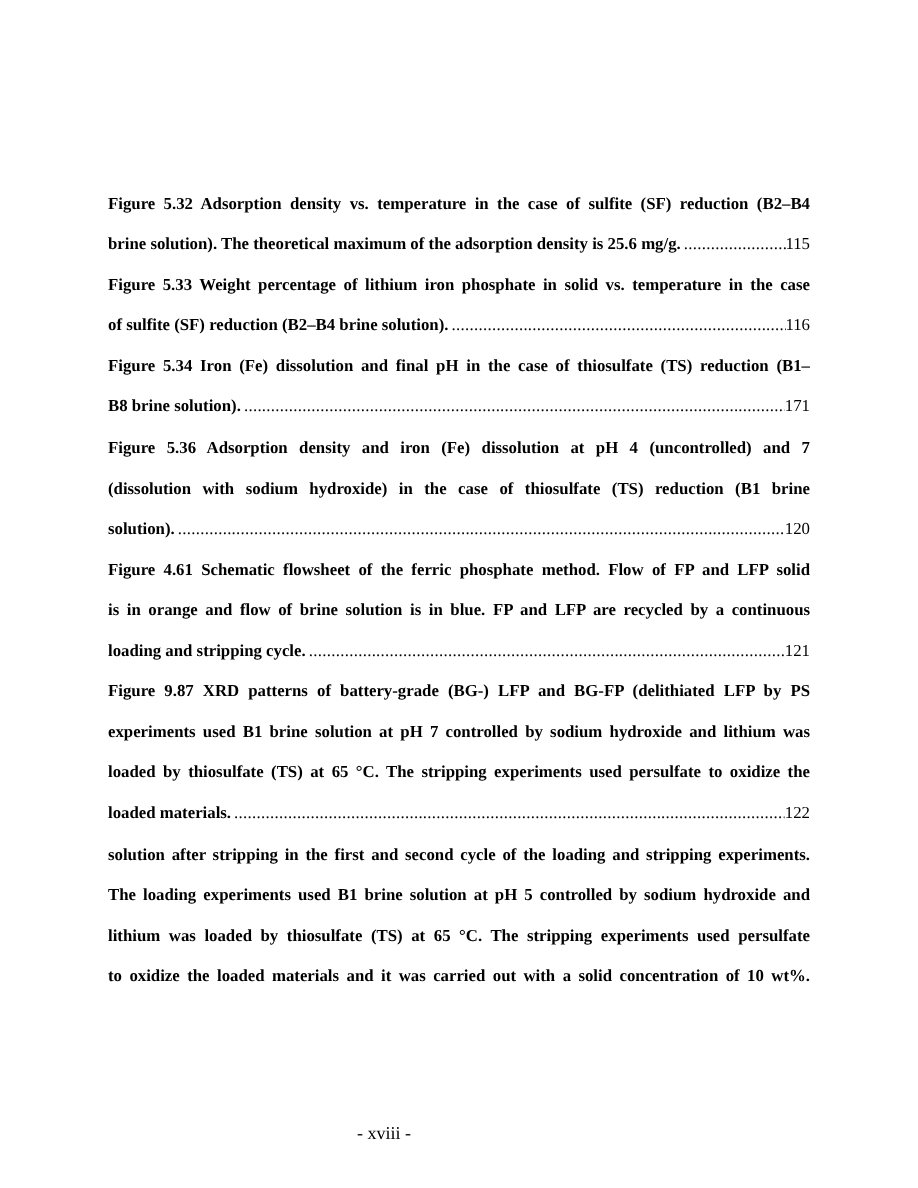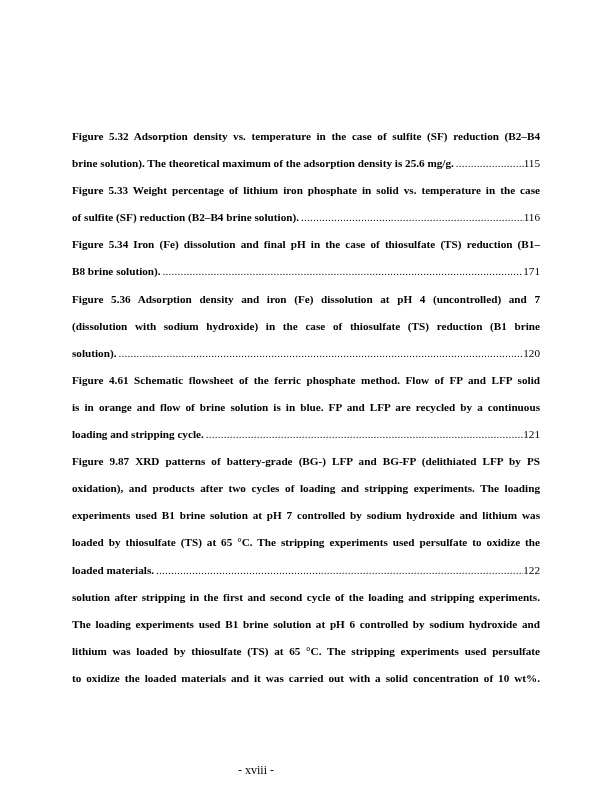--- a/index.html
+++ b/index.html
@@ -9,21 +9,21 @@
   .entry { font-weight: bold; font-size: 11.2px; line-height: 27.1px; }
   .line { display: block; white-space: nowrap; height: 27.1px; position: relative; }
   .just { text-align: justify; text-align-last: justify; white-space: normal; overflow: hidden; }
   .last { display: flex; align-items: baseline; }
   .last .txt { flex: 0 0 auto; }
   .last .dots { flex: 1 1 auto; overflow: hidden; font-weight: normal; white-space: nowrap;
                 margin-left: 2px; letter-spacing: 0.2px; }
   .last .dots::before { content: "........................................................................................................................................................................................................"; }
   .last .pg { flex: 0 0 auto; font-weight: normal; }
   .footer { position: absolute; left: 0; width: 512px; top: 748px; text-align: center;
-            font-size: 12px; font-family: "Liberation Serif", serif; margin-top: 15px; }
+            font-size: 12px; font-family: "Liberation Serif", serif; }
 </style>
 </head>
 <body>
 
 <div class="page">
 
   <div class="entry">
     <span class="line just">Figure 5.32 Adsorption density vs. temperature in the case of sulfite (SF) reduction (B2–B4</span>
     <span class="line last">
         <span class="txt">brine solution). The theoretical maximum of the adsorption density is 25.6 mg/g. </span>
@@ -66,31 +66,30 @@
     <span class="line just">is in orange and flow of brine solution is in blue. FP and LFP are recycled by a continuous</span>
     <span class="line last">
         <span class="txt">loading and stripping cycle. </span>
         <span class="dots"></span>
         <span class="pg"> 121</span>
       </span>
   </div>
 
   <div class="entry">
     <span class="line just">Figure 9.87 XRD patterns of battery-grade (BG-) LFP and BG-FP (delithiated LFP by PS</span>
-    <span class="line just">oxidation), and products after two cycles of loading and stripping experiments. The loading</span>
     <span class="line just">experiments used B1 brine solution at pH 7 controlled by sodium hydroxide and lithium was</span>
     <span class="line just">loaded by thiosulfate (TS) at 65 °C. The stripping experiments used persulfate to oxidize the</span>
     <span class="line last">
         <span class="txt">loaded materials. </span>
         <span class="dots"></span>
         <span class="pg"> 122</span>
       </span>
   </div>
 
   <div class="entry">
     <span class="line just">solution after stripping in the first and second cycle of the loading and stripping experiments.</span>
-    <span class="line just">The loading experiments used B1 brine solution at pH 6 controlled by sodium hydroxide and</span>
+    <span class="line just">The loading experiments used B1 brine solution at pH 5 controlled by sodium hydroxide and</span>
     <span class="line just">lithium was loaded by thiosulfate (TS) at 65 °C. The stripping experiments used persulfate</span>
     <span class="line just">to oxidize the loaded materials and it was carried out with a solid concentration of 10 wt%.</span>
   </div>
 </div>
 
 <div class="footer">-  xviii  -</div>
 
 </body></html>

